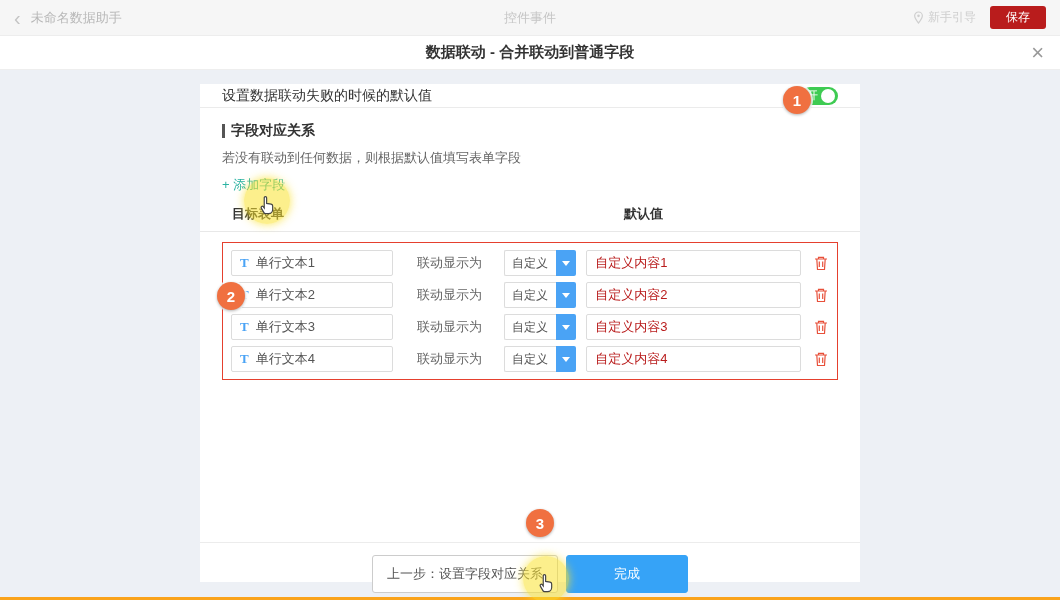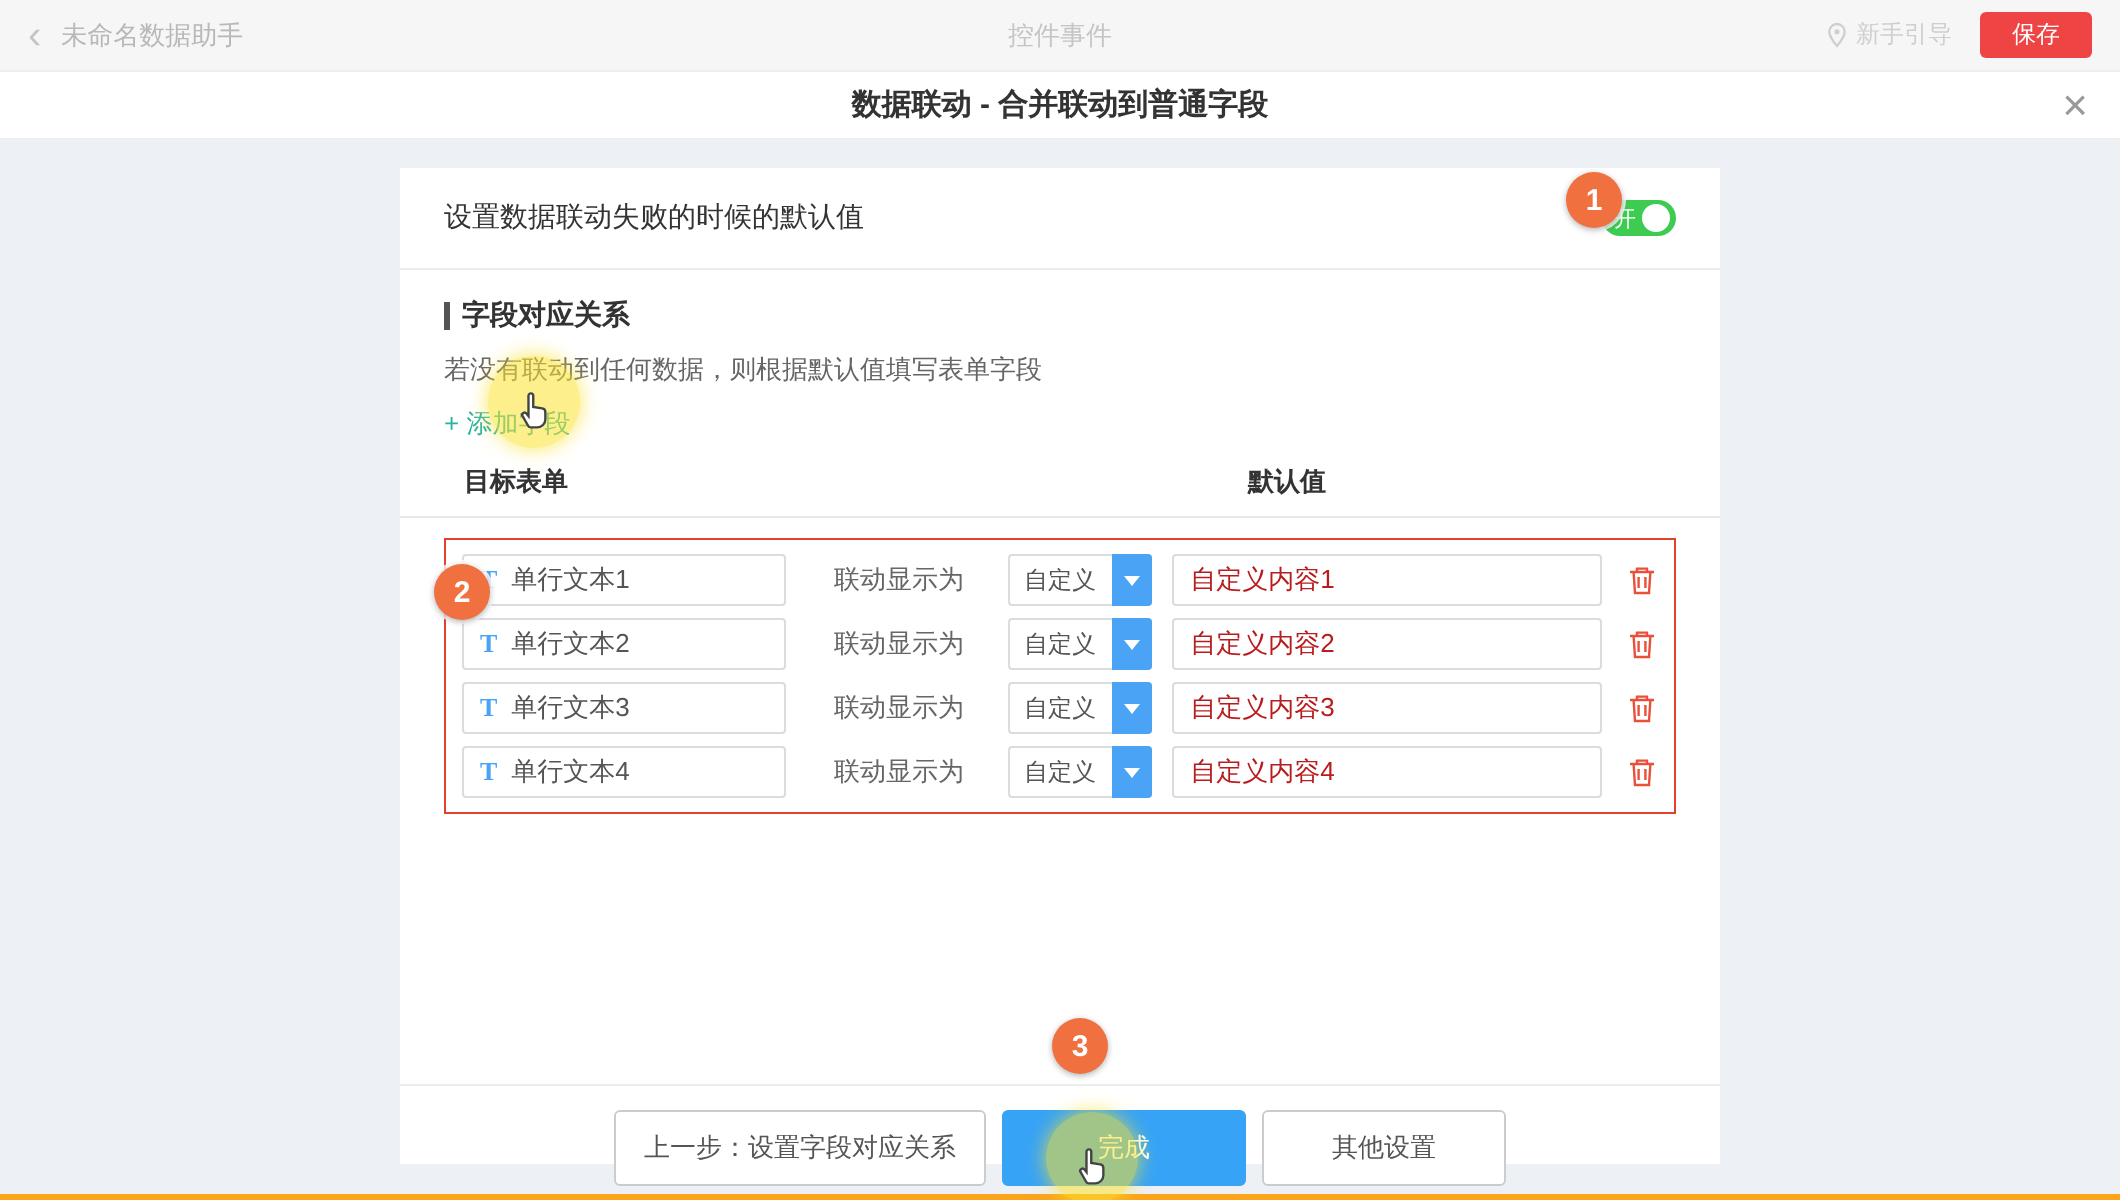--- a/index.html
+++ b/index.html
@@ -9,30 +9,30 @@
     background:#edf0f5; position:relative; overflow:hidden; color:#333;
   }
   
   .topbar { position:absolute; top:0; left:0; right:0; height:36px; background:#f6f6f6;
     border-bottom:1px solid #ededed; display:flex; align-items:center; padding:0 14px; z-index:1; }
   .back { font-size:20px; color:#c4c4c4; line-height:1; margin-right:10px; cursor:default; }
   .app-title { font-size:13px; color:#b8b8b8; }
   .center-title { position:absolute; left:0; right:0; text-align:center; font-size:13px; color:#c5c5c5; pointer-events:none; }
   .topbar-right { margin-left:auto; display:flex; align-items:center; gap:14px; z-index:2; }
   .guide { display:flex; align-items:center; gap:4px; font-size:12px; color:#cfcfcf; }
-  .save-btn { width:56px; height:23px; background:#ef4444; color:#fff; font-size:12px;
+  .save-btn { width:56px; height:23px; background:#b91c1c; color:#fff; font-size:12px;
     border:none; border-radius:3px; }
   
   .modal-header { position:absolute; top:36px; left:0; right:0; height:34px; background:#fff;
     border-bottom:1px solid #eeeeee; display:flex; align-items:center; justify-content:center; z-index:1;text-align:center; }
   .modal-title { font-size:15px; font-weight:bold; color:#333; }
   .close { position:absolute; right:16px; top:4px; font-size:22px; color:#999; line-height:26px; cursor:pointer; }
   
   .panel { position:absolute; left:200px; top:84px; width:660px; height:498px; background:#fff; }
-  .panel-header { height:51px; display:flex; align-items:center; justify-content:space-between;
+  .panel-header { height:24px; display:flex; align-items:center; justify-content:space-between;
     padding:0 22px; border-bottom:1px solid #ebebeb; }
   .panel-header-title { font-size:14px; color:#333; }
   .toggle { width:37px; height:18px; border-radius:9px; background:#3ecb52; display:flex;
     align-items:center; cursor:pointer; }
   .toggle-label { color:#fff; font-size:11px; margin-left:6px; }
   .toggle-knob { width:14px; height:14px; background:#fff; border-radius:50%; margin-left:3px; }
   .section { padding:14px 22px 16px; }
   .section-title { display:flex; align-items:center; font-size:14px; font-weight:bold; color:#333; }
   .section-marker { width:3px; height:14px; background:#555; margin-right:6px; }
   .section-desc { margin-top:9px; font-size:13px; color:#666; }
@@ -200,21 +200,20 @@
           </svg>
         </button>
       </div>
 
     </div>
   </div>
 
   <div class="panel-footer">
     <button class="btn">上一步：设置字段对应关系</button>
     <button class="btn btn-primary">完成</button>
-    <button class="btn btn-other">其他设置</button>
   </div>
 
 </div>
 
 <div class="num-circle c1">1</div>
 <div class="num-circle c2">2</div>
 <div class="num-circle c3">3</div>
 
 <div class="spot spot1">
   <svg class="hand" width="22" height="22" viewBox="0 0 24 24">

